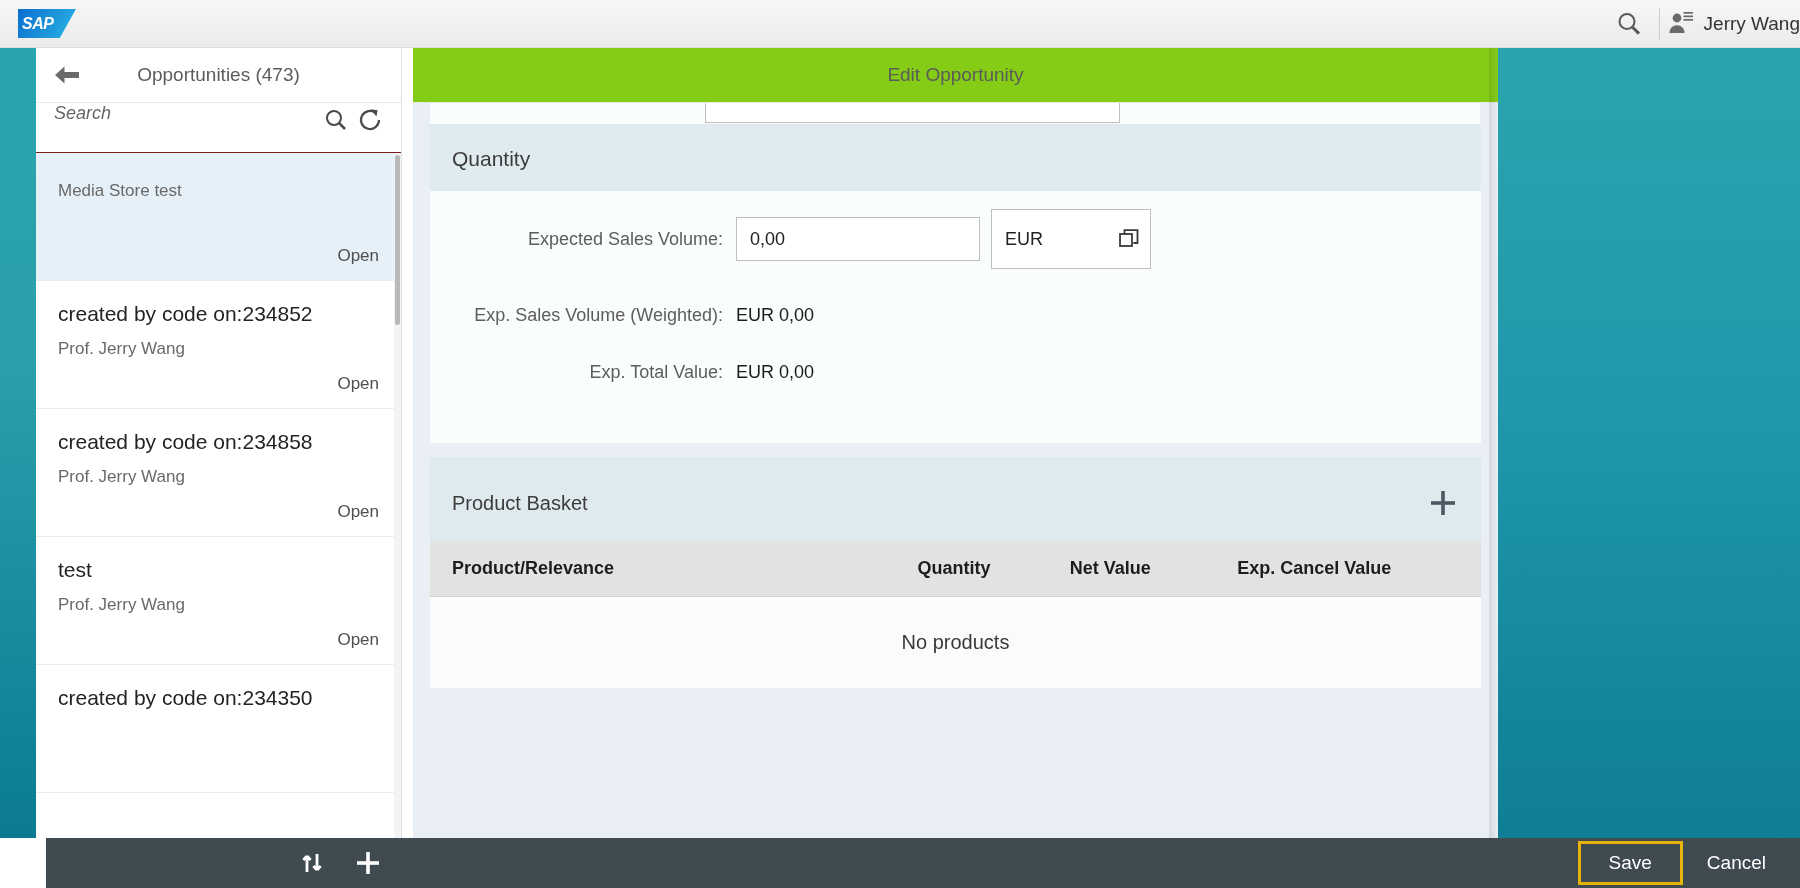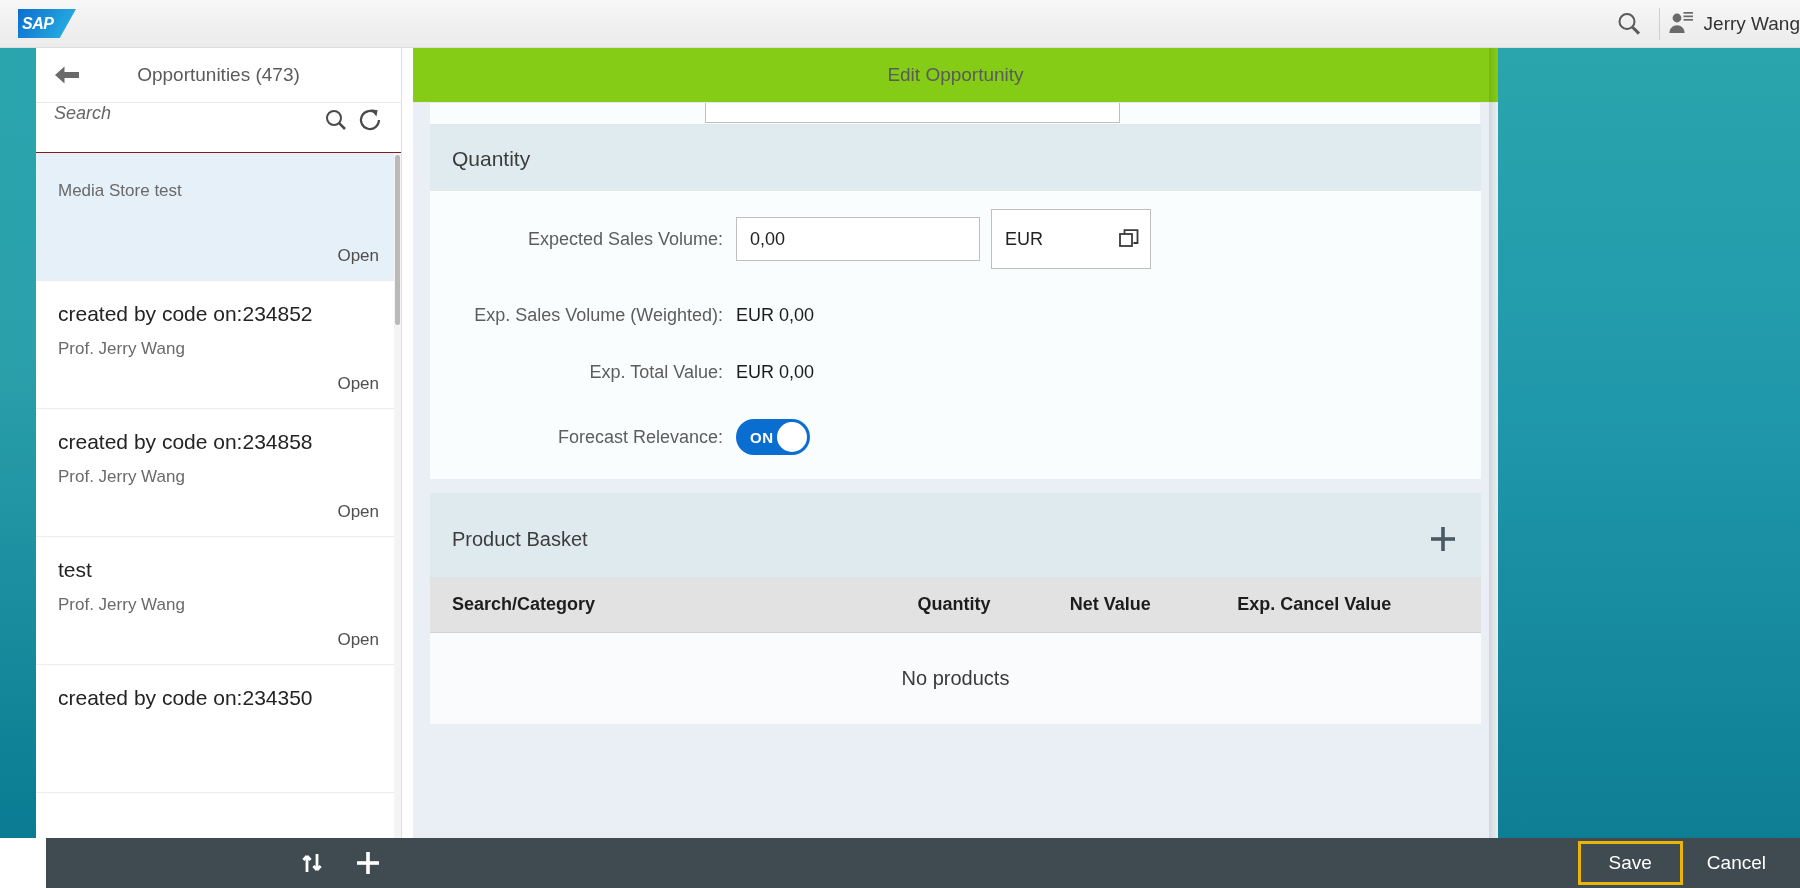--- a/index.html
+++ b/index.html
@@ -370,48 +370,41 @@
 
           <div class="row-gap-2"></div>
 
           <div class="form-row">
             <div class="form-label">Exp. Total Value:</div>
             <div class="form-val">EUR 0,00</div>
           </div>
 
           <div class="row-gap-2"></div>
 
-          <div class="form-row" style="margin-bottom:0">
-            <div class="form-label">Forecast Relevance:</div>
-            <div class="toggle">
-              <span class="lbl">ON</span>
-              <span class="knob"></span>
-            </div>
-          </div>
 
         </div>
       </div>
 
       <div class="pb-wrap">
         <div class="pb-head">
           <div class="t">Product Basket</div>
           <div class="plus">
             <span>
               <svg width="32" height="32" viewBox="0 0 32 32">
                 <rect x="14.2" y="4" width="3.6" height="24" fill="#4b5a62"></rect>
                 <rect x="4" y="14.2" width="24" height="3.6" fill="#4b5a62"></rect>
               </svg>
             </span>
           </div>
         </div>
 
         <table class="pb-table">
           <thead>
             <tr>
-              <th class="c1">Search/Category</th>
+              <th class="c1">Product/Relevance</th>
               <th class="c2">Quantity</th>
               <th class="c3">Net Value</th>
               <th class="c4">Exp. Cancel Value</th>
             </tr>
           </thead>
           <tbody>
             <tr>
               <td class="pb-empty" colspan="4">No products</td>
             </tr>
           </tbody>

